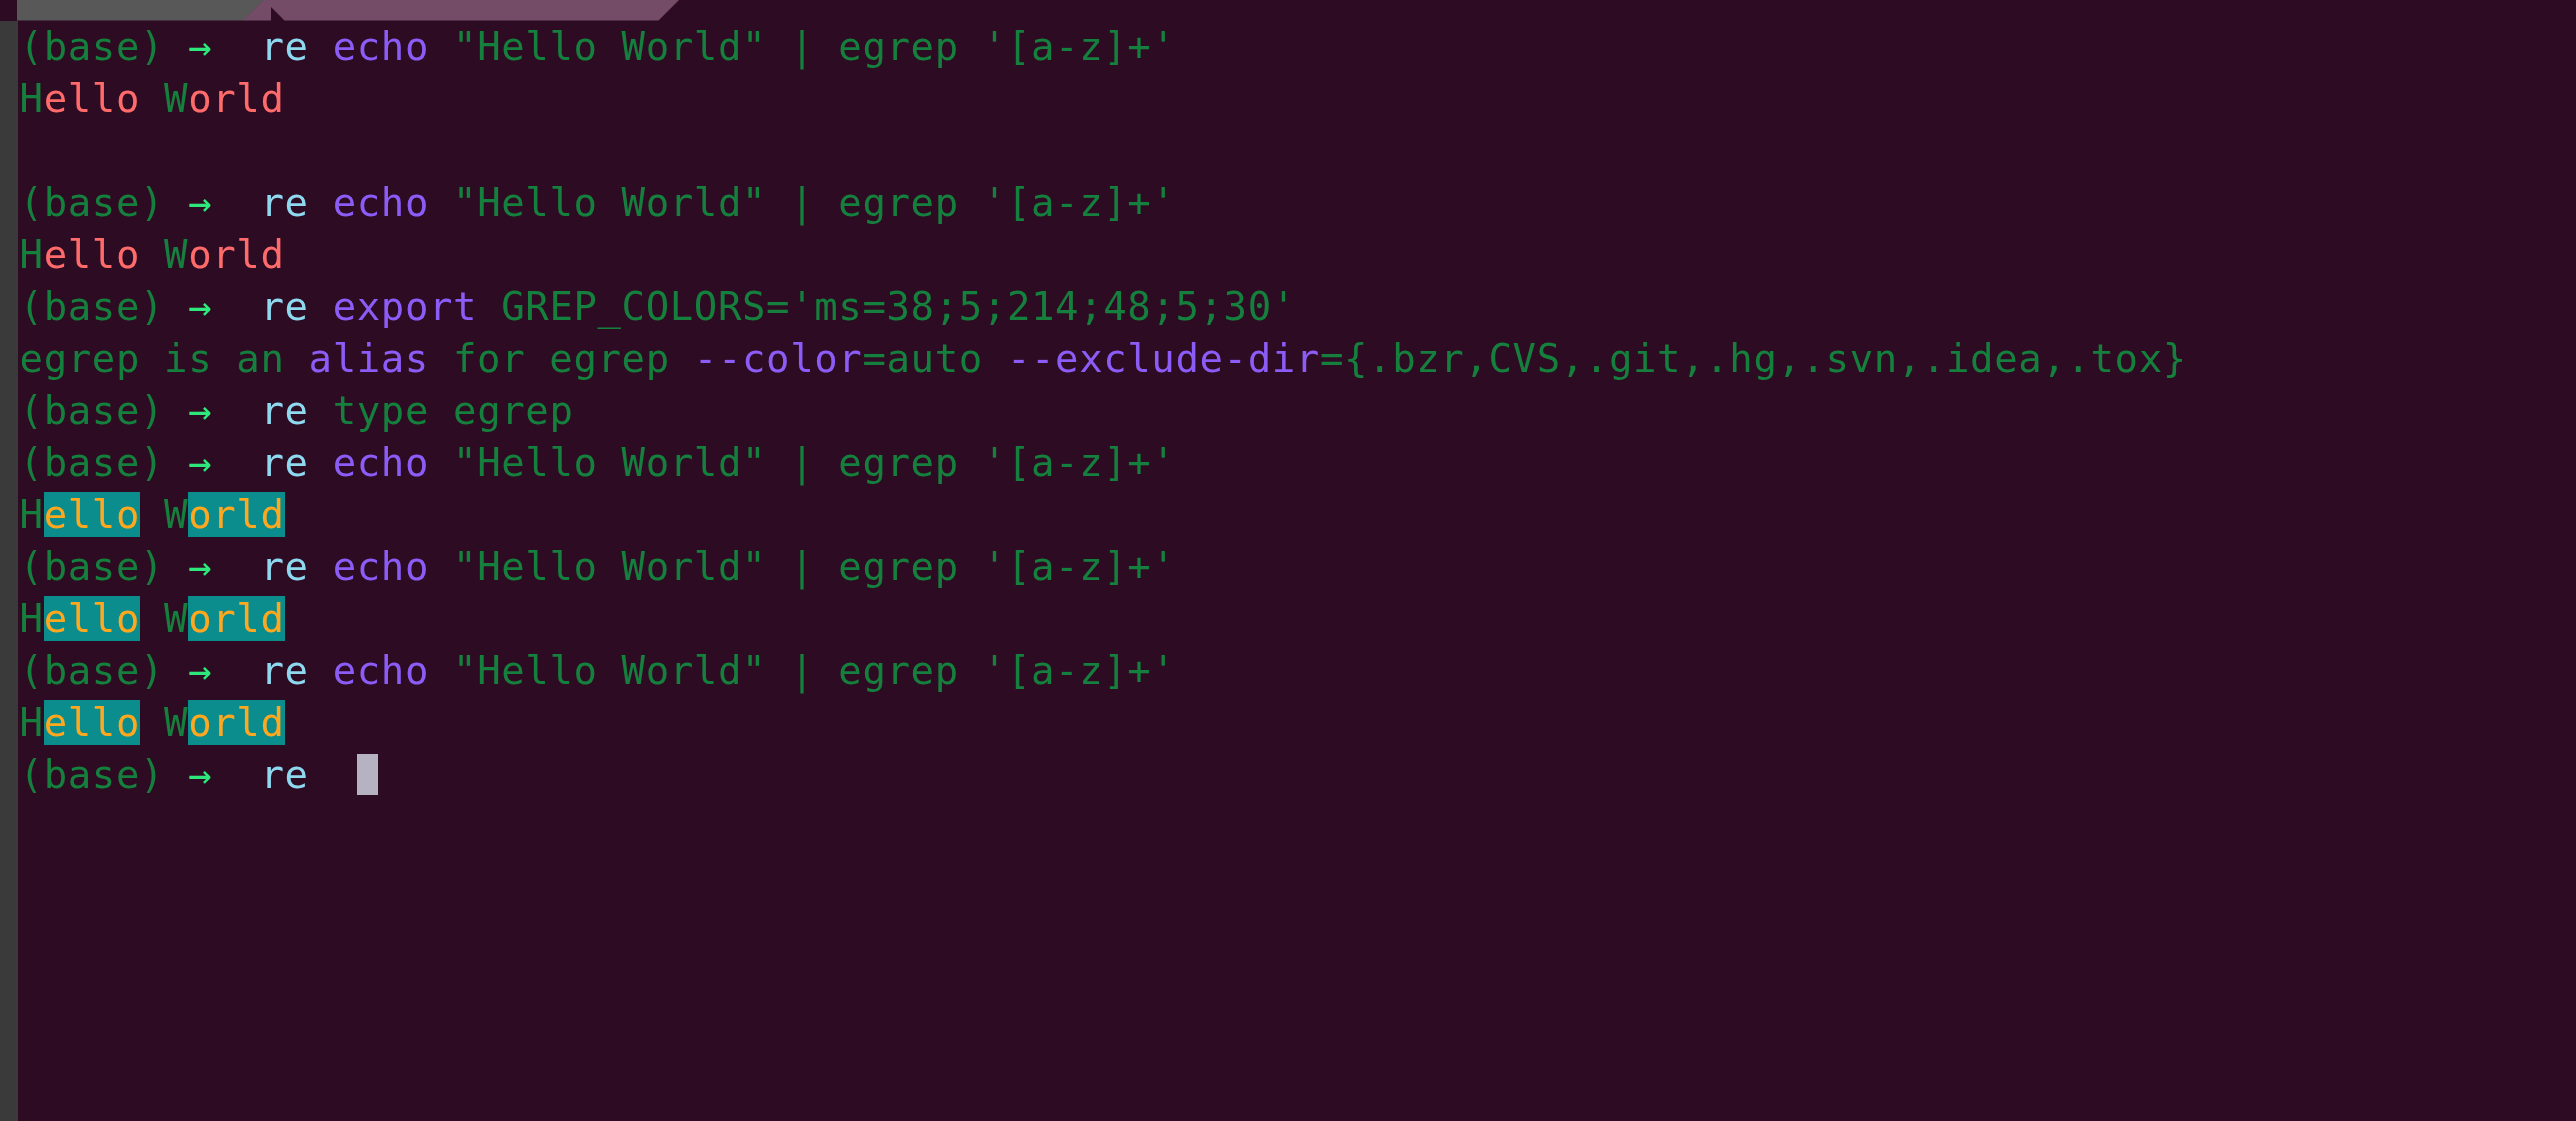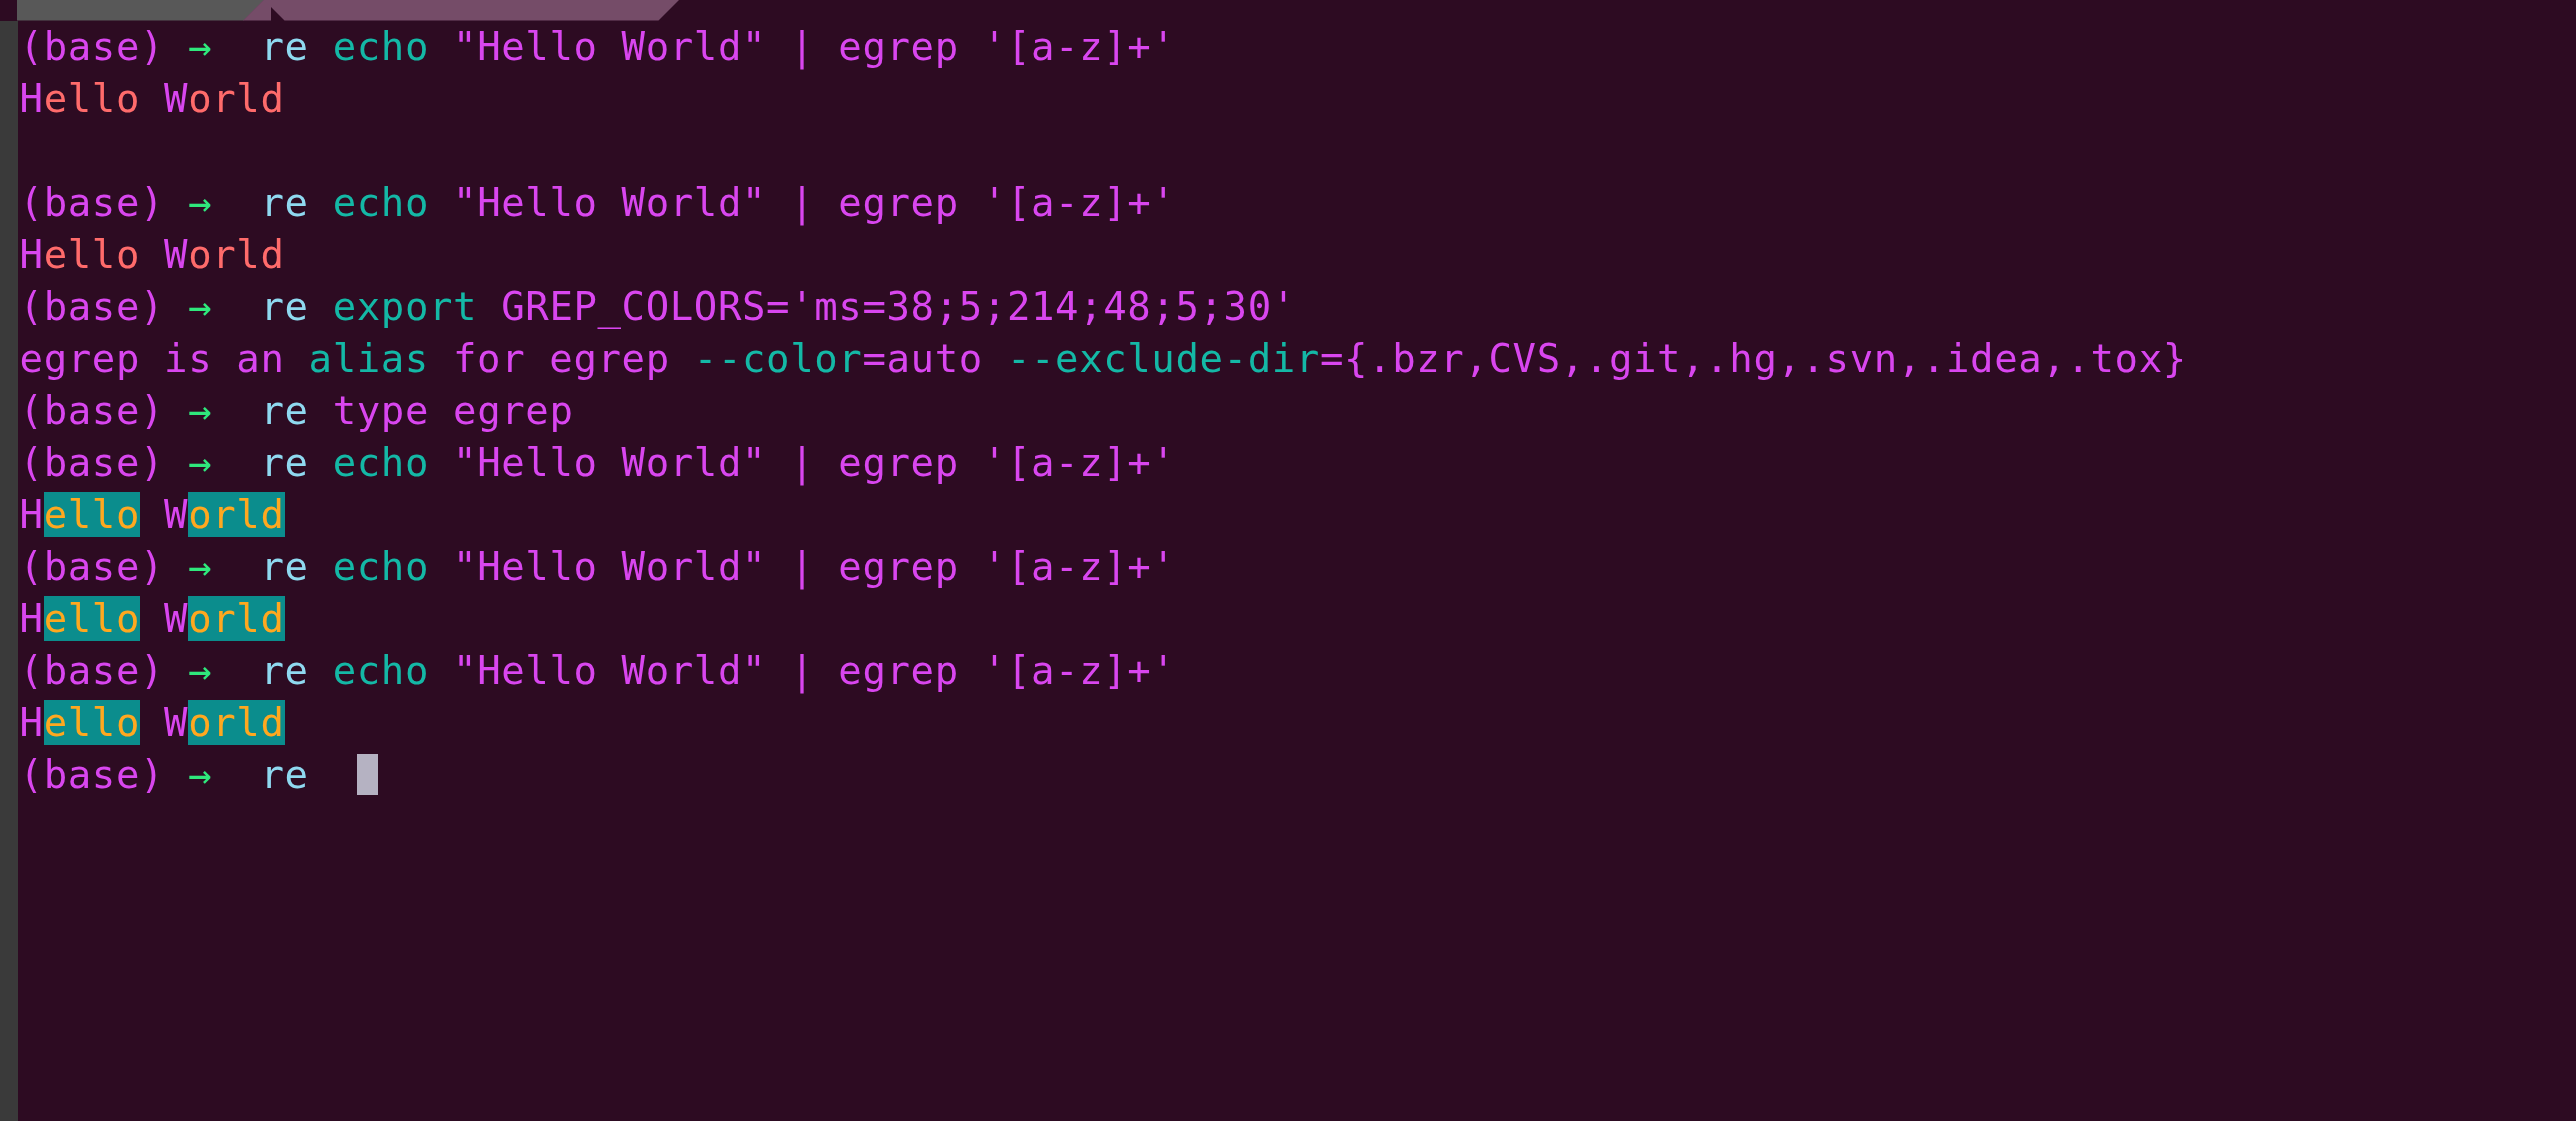--- a/index.html
+++ b/index.html
@@ -74,24 +74,24 @@
     height: 52px;
     line-height: 52px;
     font-size: 39px;
     white-space: pre;
     padding-left: 1.9px;
     letter-spacing: 0.6px;
   }
   .line.blank { height: 52px; }
 
   
-  .t-white   { color: #d946ef; margin-top: 13px; }
+  .t-white   { color: #15803d; margin-top: 13px; }
   .t-green   { color: #2fe87c; }
   .t-pale    { color: #8fd9f0; }
-  .t-cyan    { color: #14b8a6; }
+  .t-cyan    { color: #8b5cf6; }
   .t-yellow  { color: #e3e300; }
   .t-red     { color: #ff6b6b; }
   .t-hl {
     background: #0b8d8d;
     color: #ffa81f;
   }
   .cursor {
     display: inline-block;
     width: 21.5px;
     height: 41px;

